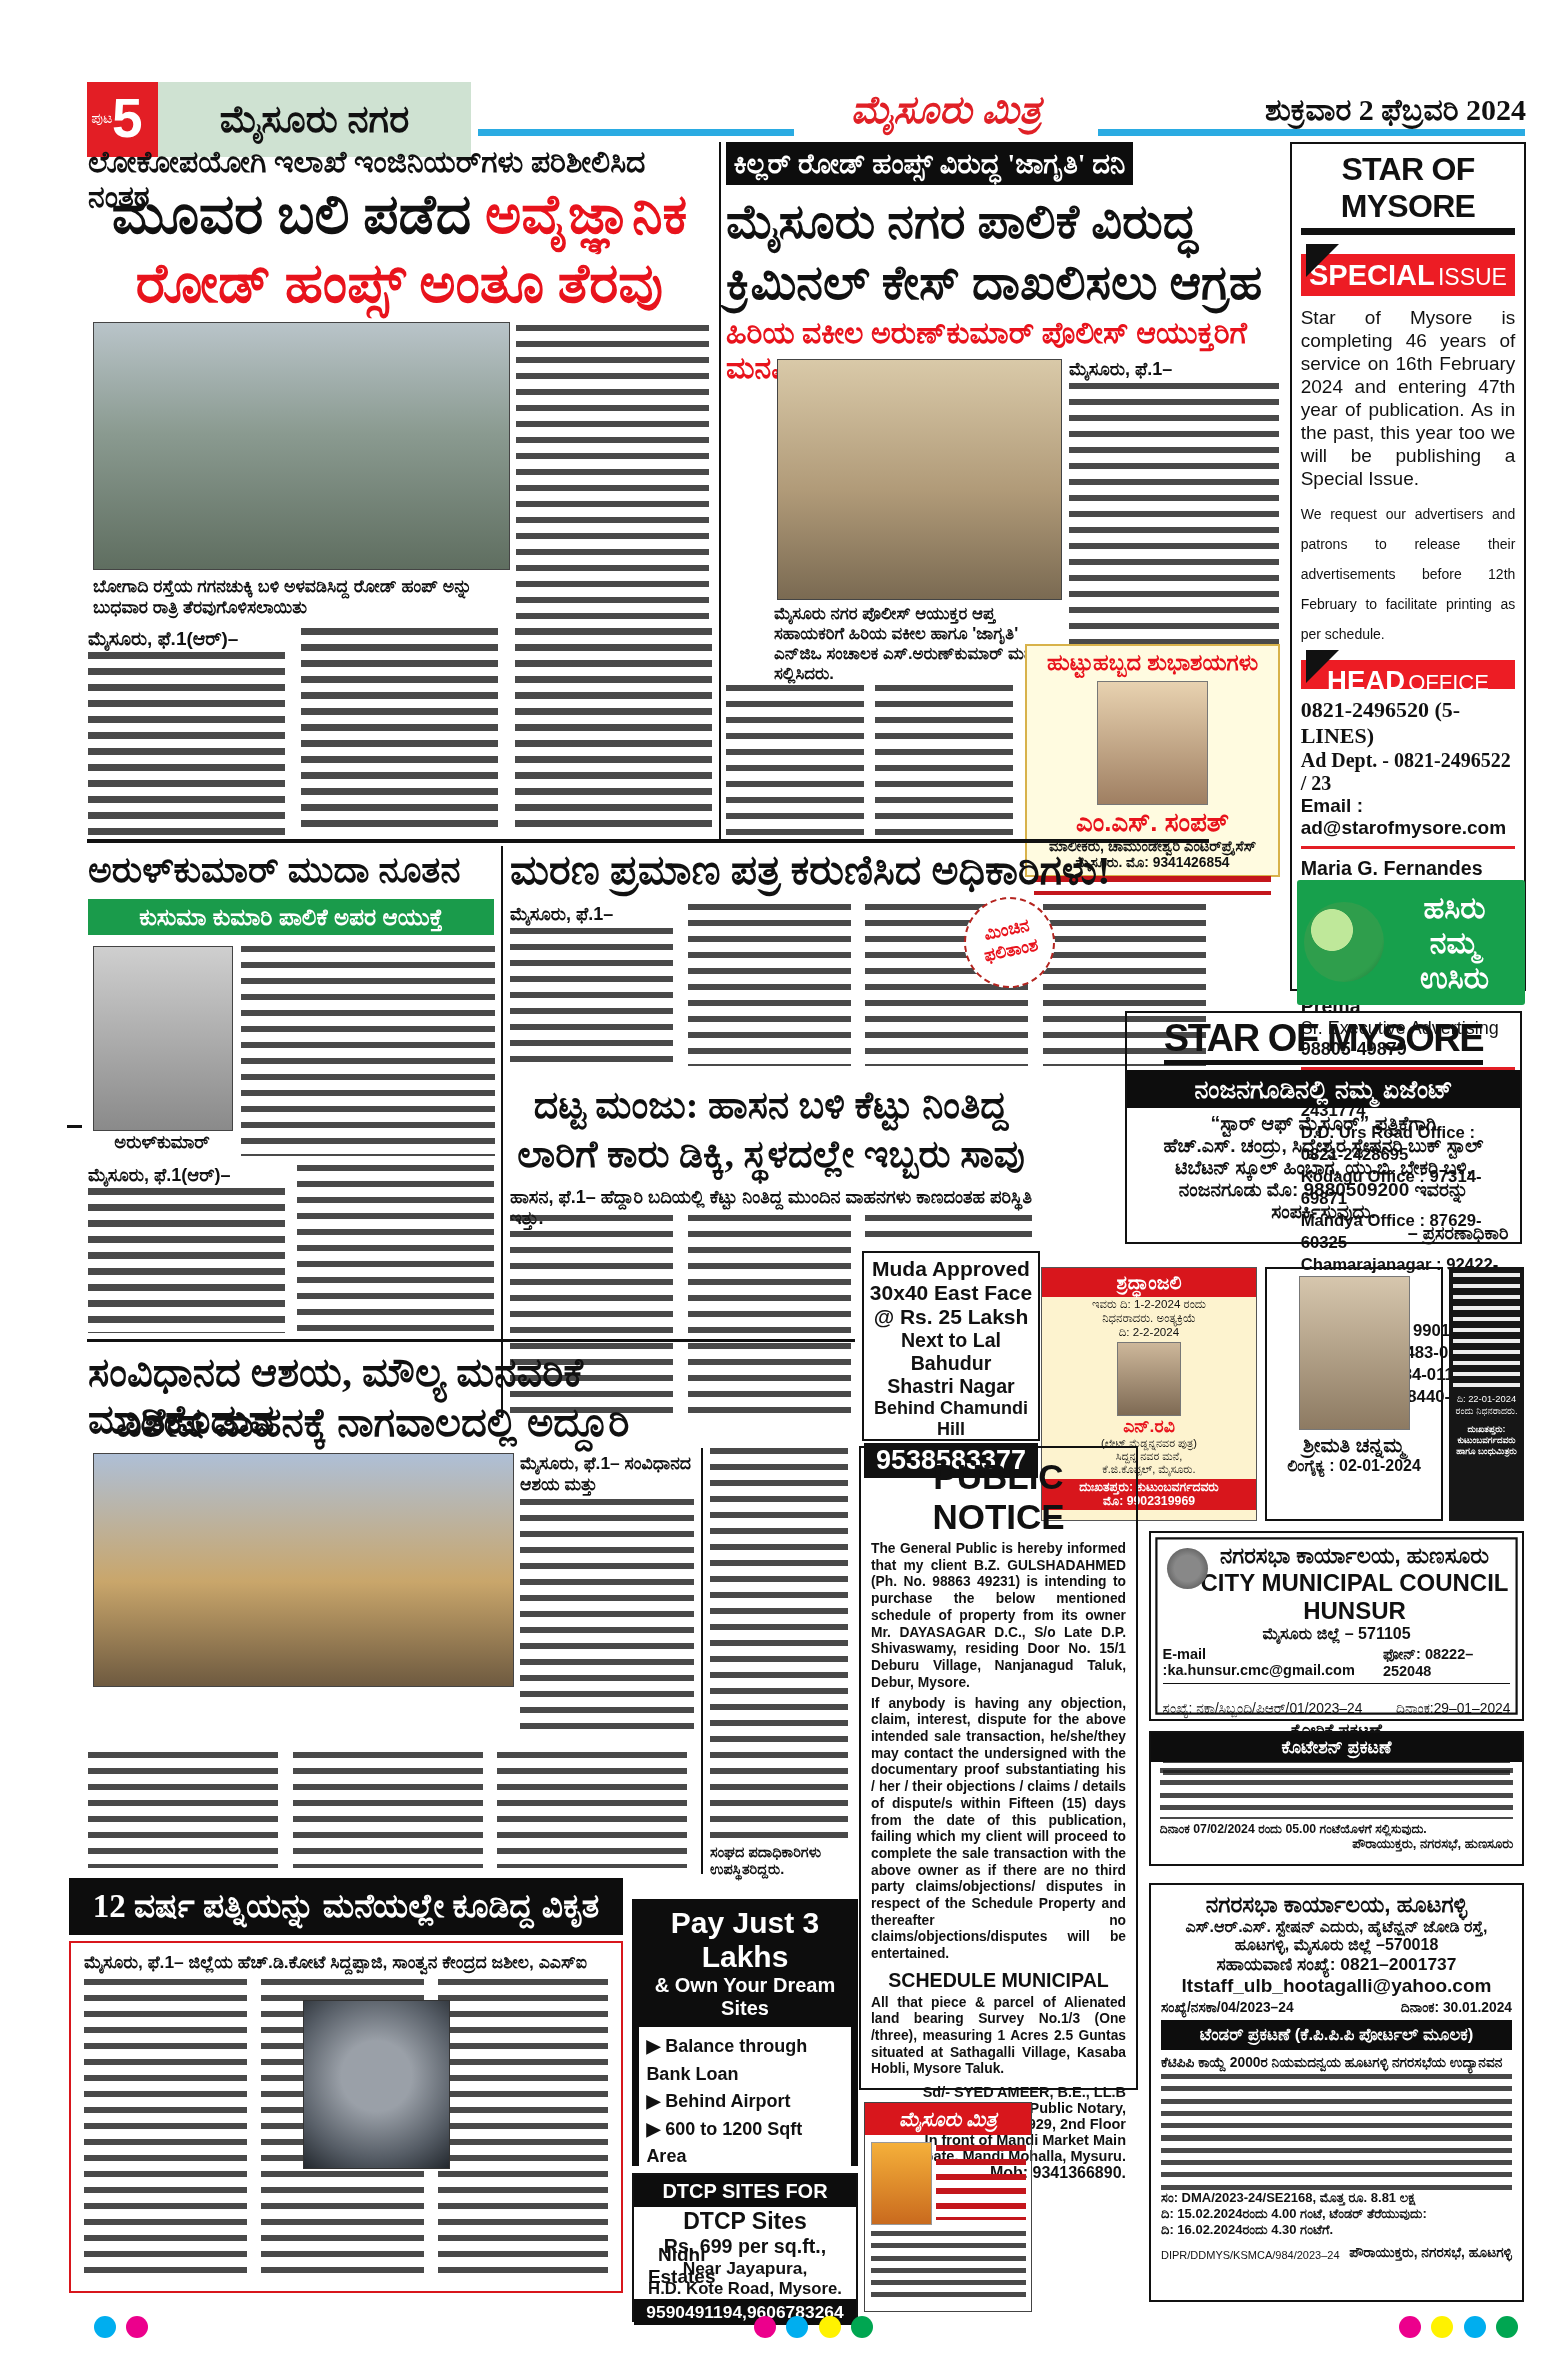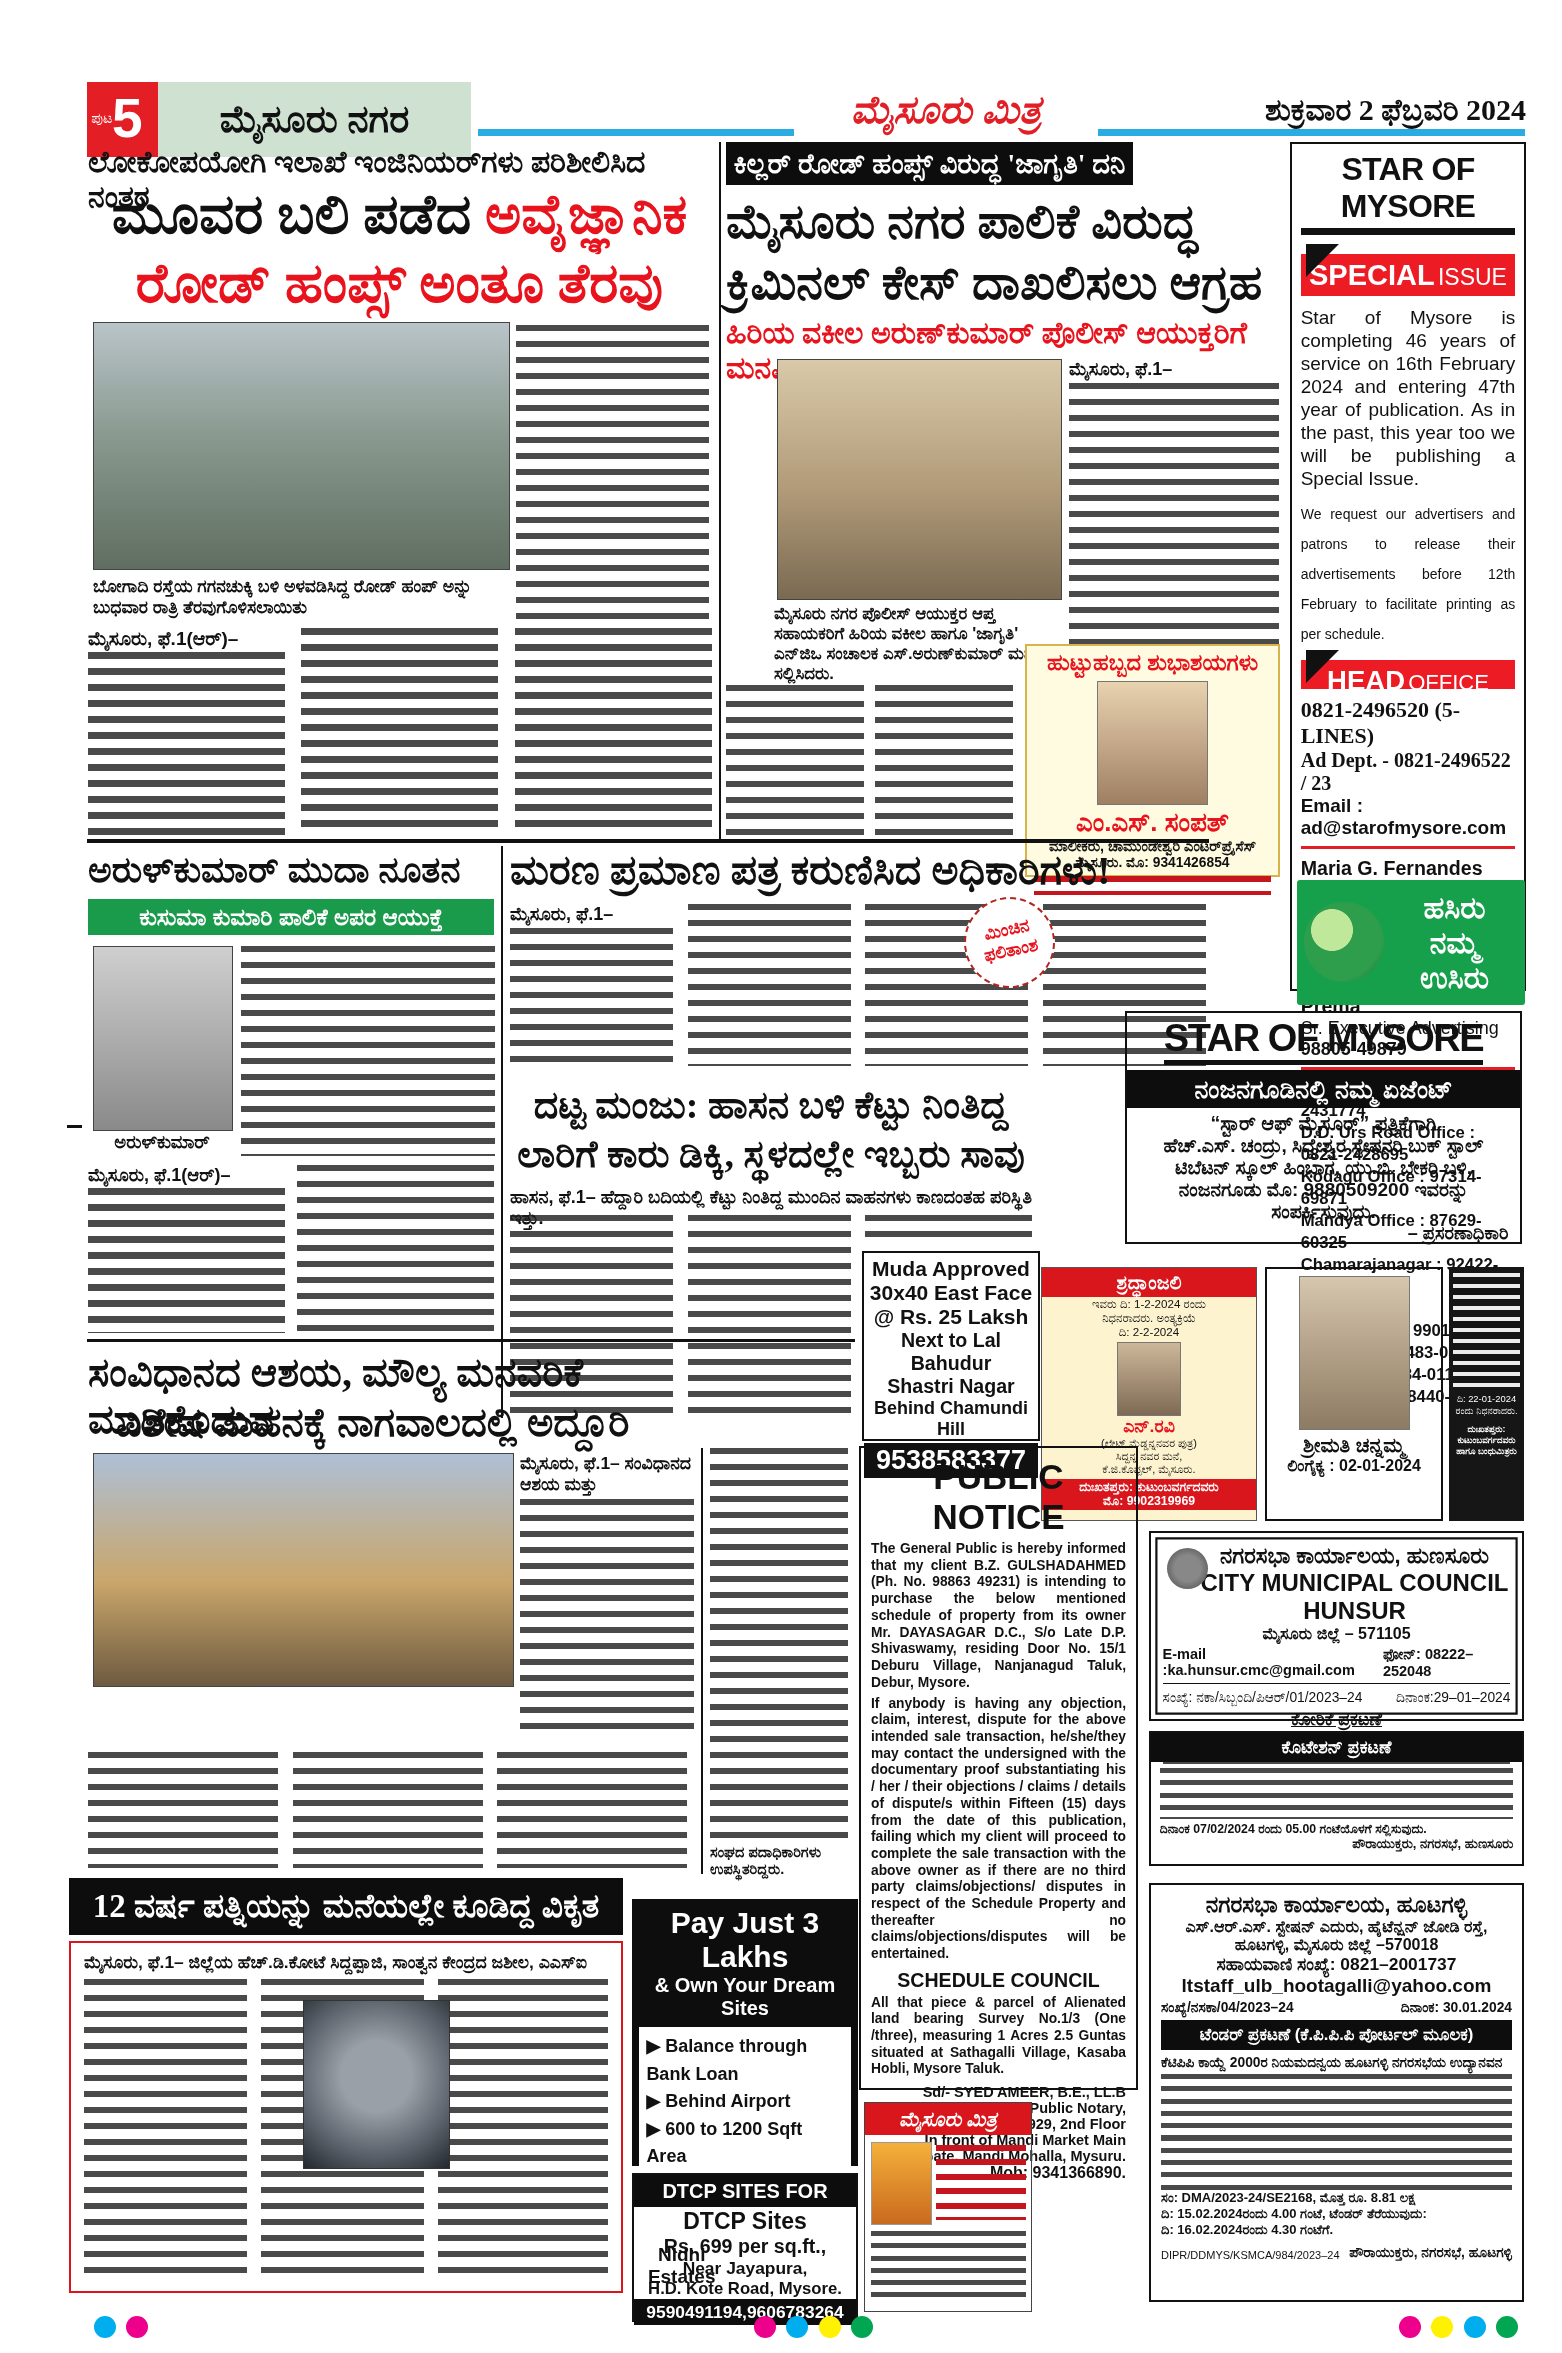--- a/index.html
+++ b/index.html
@@ -209,21 +209,21 @@
     <div class="flw" style="margin:5.8px 4.3px 0;height:116px;"></div>
     <div style="font-size:9.4px;margin-top:4.3px;">ದಿ: 22-01-2024 ರಂದು ನಿಧನರಾದರು.</div>
     <div class="b" style="font-size:8.7px;margin-top:7.2px;">ದುಃಖತಪ್ತರು: ಕುಟುಂಬವರ್ಗದವರು</div>
     <div class="b" style="font-size:8.7px;">ಹಾಗೂ ಬಂಧುಮಿತ್ರರು</div>
   </div>
 
   <div class="abs obox" style="left:859px;top:1446px;width:279px;height:644px;border:2.2px solid #111;padding:8.7px 10px;">
     <div class="x ctr" style="font-size:35px;">PUBLIC NOTICE</div>
     <div class="b jst" style="font-size:13.8px;line-height:16.7px;margin-top:4.3px;">The General Public is hereby informed that my client B.Z. GULSHADAHMED (Ph. No. 98863 49231) is intending to purchase the below mentioned schedule of property from its owner Mr. DAYASAGAR D.C., S/o Late D.P. Shivaswamy, residing Door No. 15/1 Deburu Village, Nanjanagud Taluk, Debur, Mysore.</div>
     <div class="b jst" style="font-size:13.8px;line-height:16.7px;margin-top:4.3px;">If anybody is having any objection, claim, interest, dispute for the above intended sale transaction, he/she/they may contact the undersigned with the documentary proof substantiating his / her / their objections / claims / details of dispute/s within Fifteen (15) days from the date of this publication, failing which my client will proceed to complete the sale transaction with the above owner as if there are no third party claims/objections/ disputes in respect of the Schedule Property and thereafter no claims/objections/disputes will be entertained.</div>
-    <div class="x ctr" style="font-size:19.6px;margin-top:5.8px;">SCHEDULE COUNCIL</div>
+    <div class="x ctr" style="font-size:19.6px;margin-top:5.8px;">SCHEDULE MUNICIPAL</div>
     <div class="b jst" style="font-size:13.8px;line-height:16.7px;margin-top:2.9px;">All that piece &amp; parcel of Alienated land bearing Survey No.1/3 (One /three), measuring 1 Acres 2.5 Guntas situated at Sathagalli Village, Kasaba Hobli, Mysore Taluk.</div>
     <div class="b rt" style="font-size:14.5px;margin-top:5.8px;">Sd/- SYED AMEER, B.E., LL.B</div>
     <div class="b rt" style="font-size:14.5px;">Advocate &amp; Public Notary,</div>
     <div class="b rt" style="font-size:14.5px;">Govt. of India, 2929, 2nd Floor</div>
     <div class="b rt" style="font-size:14.5px;">In front of Mandi Market Main</div>
     <div class="b rt" style="font-size:14.5px;">Gate, Mandi Mohalla, Mysuru.</div>
     <div class="b rt" style="font-size:16px;">Mob: 9341366890.</div>
   </div>
 
   <div class="abs x ser" style="left:88px;top:1349px;width:609px;font-size:40px;">ಸಂವಿಧಾನದ ಆಶಯ, ಮೌಲ್ಯ ಮನವರಿಕೆ ಮಾಡಿಕೊಡುವ</div>
@@ -289,21 +289,21 @@
 
   <div class="abs obox" style="left:1149px;top:1531px;width:375px;height:190px;border:2.2px solid #111;box-shadow:inset 0 0 0 4.3px #fff, inset 0 0 0 6.5px #111;padding:10px 11.6px;">
     <div class="abs" style="left:16px;top:14.5px;width:41px;height:41px;border-radius:50%;background:radial-gradient(circle,#888 0 45%,#444 100%);"></div>
     <div class="x ctr" style="font-size:22px;margin-left:36px;">ನಗರಸಭಾ ಕಾರ್ಯಾಲಯ, ಹುಣಸೂರು</div>
     <div class="x ctr" style="font-size:24px;margin-left:36px;">CITY MUNICIPAL COUNCIL HUNSUR</div>
     <div class="b ctr" style="font-size:16px;">ಮೈಸೂರು ಜಿಲ್ಲೆ – 571105</div>
     <div style="display:flex;justify-content:space-between;font-size:14.5px;margin-top:2.9px;" class="b">
       <span>E-mail :ka.hunsur.cmc@gmail.com</span>
       <span>ಫೋನ್: 08222–252048</span>
     </div>
-    <div style="border-top:1.4px solid #111;margin-top:4.3px;display:flex;justify-content:space-between;font-size:13.8px;padding-top:6px;">
+    <div style="border-top:1.4px solid #111;margin-top:4.3px;display:flex;justify-content:space-between;font-size:13.8px;padding-top:17px;">
       <span>ಸಂಖ್ಯೆ: ನಕಾ/ಸಿಬ್ಬಂದಿ/ಪಿಆರ್/01/2023–24</span>
       <span>ದಿನಾಂಕ:29–01–2024</span>
     </div>
     <div class="x ctr" style="font-size:17.4px;margin-top:2.9px;text-decoration:underline;">ಕೋರಿಕೆ ಪ್ರಕಟಣೆ</div>
     <div class="b" style="font-size:13.8px;">ಮೇಲ್ಕಂಡ ವಿಷಯಕ್ಕೆ ಸಂಬಂಧಿಸಿದಂತೆ</div>
     <div class="fls" style="height:25px;margin-top:1.4px;"></div>
   </div>
 
   <div class="abs obox" style="left:1149px;top:1731px;width:375px;height:135px;border:2.2px solid #111;padding:0 0 4.3px;">
     <div class="b wht ctr" style="background:#0d0d0d;height:29px;line-height:29px;font-size:17.4px;">ಕೊಟೇಶನ್ ಪ್ರಕಟಣೆ</div>

